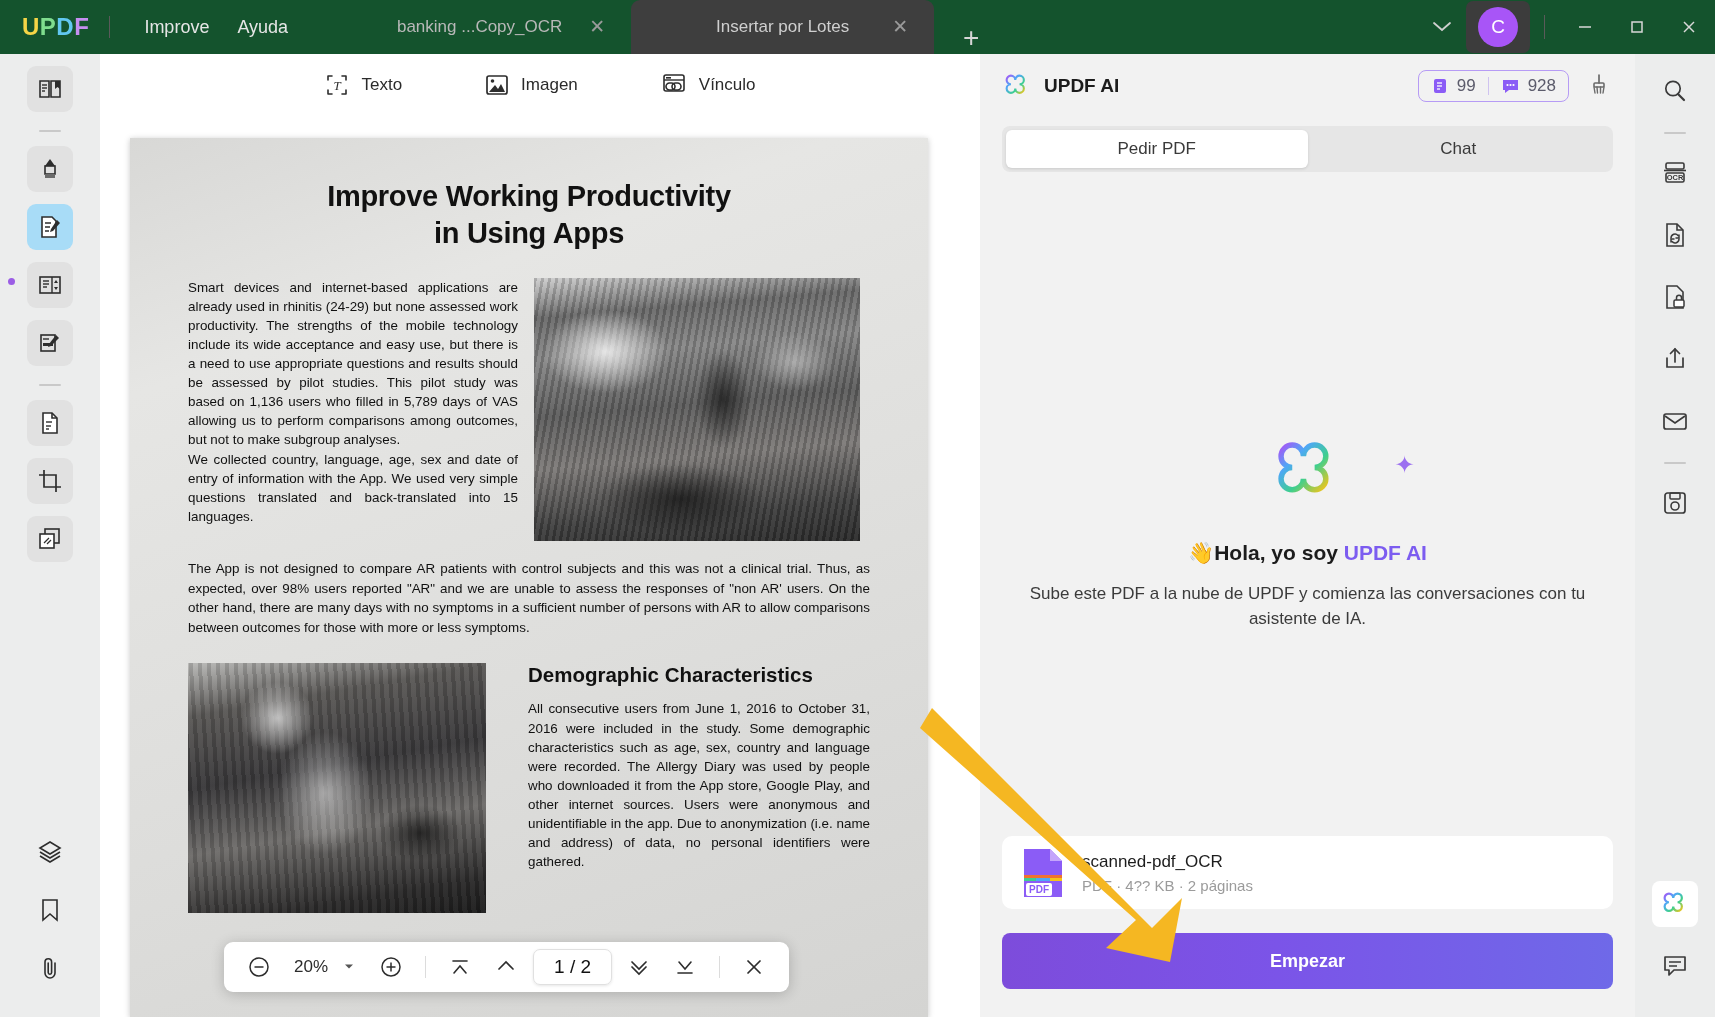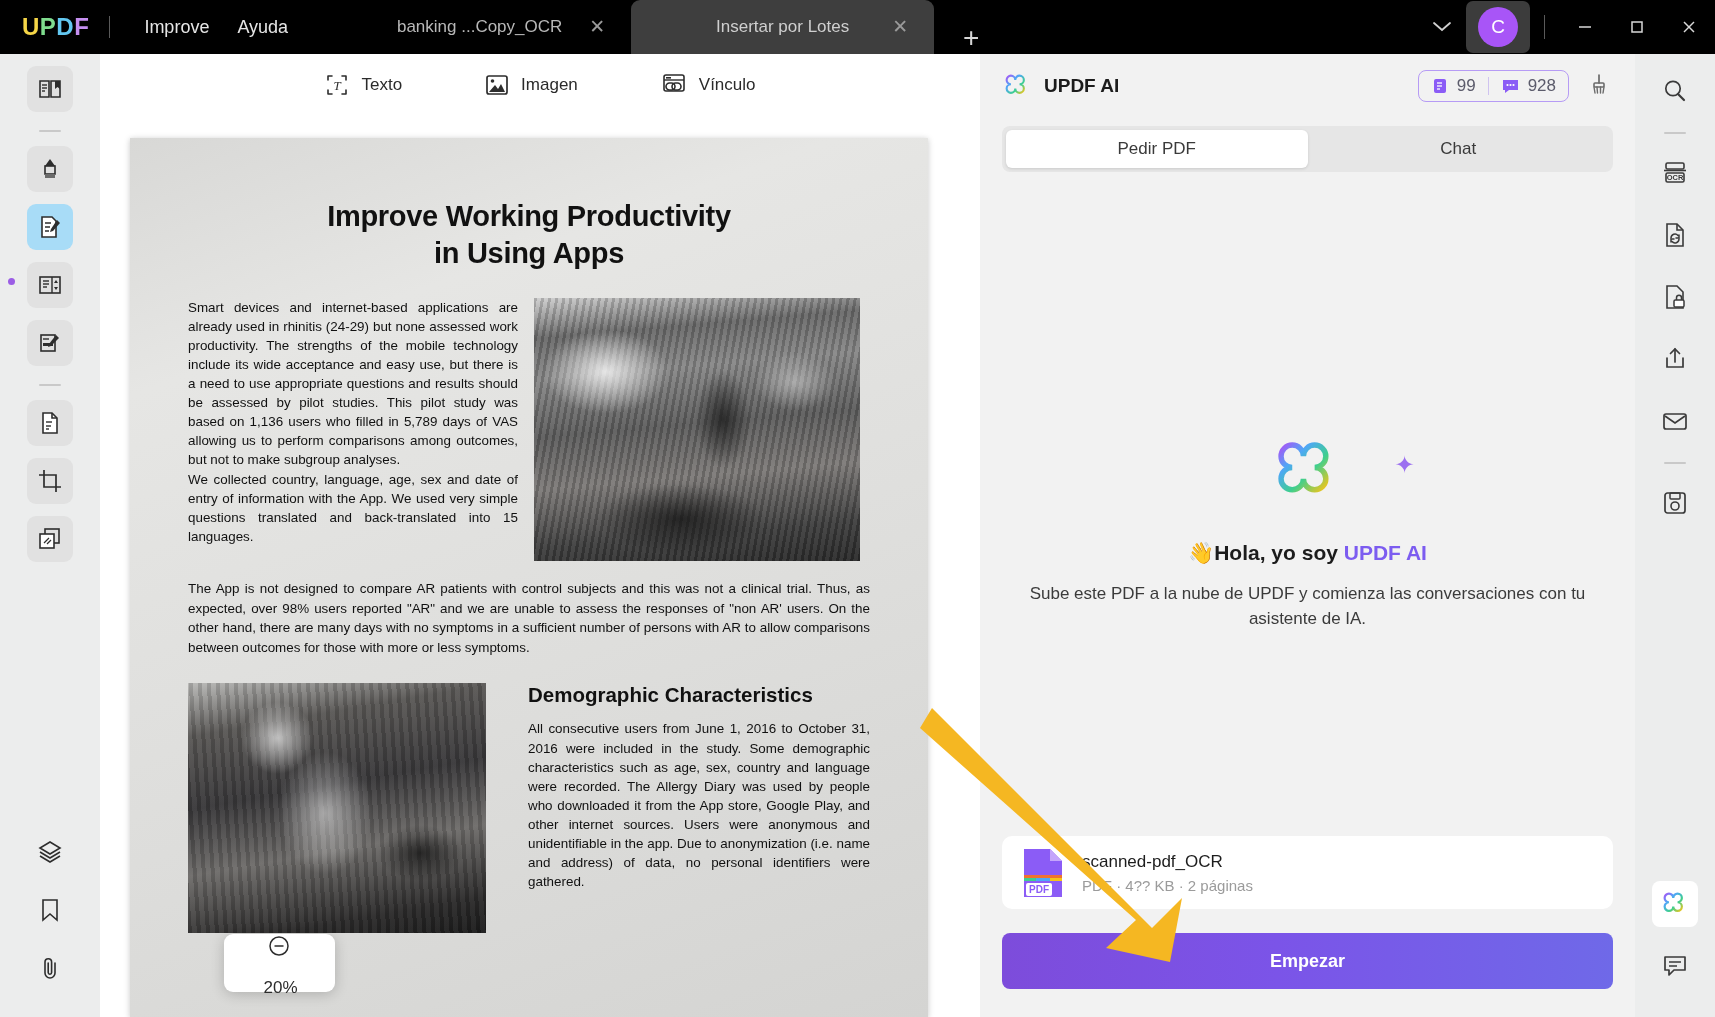--- a/index.html
+++ b/index.html
@@ -7,21 +7,21 @@
     width: 1715px; height: 1017px;
     overflow: hidden;
     font-family: "Liberation Sans", sans-serif;
     background: #eceded;
   }
   .app { position: relative; width: 1715px; height: 1017px; background: #323232; }
 
   
   .titlebar {
     position: absolute; left: 0; top: 0; width: 1715px; height: 54px;
-    background: #000000; display: flex; align-items: center;
+    background: #14532d; display: flex; align-items: center;
   }
   .logo { margin-left: 22px; font-size: 24px; font-weight: bold; letter-spacing: .5px; }
   .logo .u { color: #f5d547; } .logo .p { color: #7fdc8e; }
   .logo .d { color: #62c7f0; } .logo .f { color: #c58ff0; }
   .vdiv { width: 1px; height: 22px; background: #5a5a5a; margin: 0 20px; }
   .menu-item {
     color: #e6e6e6; font-size: 18px; padding: 6px 14px; border-radius: 5px; cursor: pointer;
   }
   .tabs { display: flex; align-items: flex-end; height: 54px; margin-left: 26px; }
   .tab {
@@ -87,21 +87,21 @@
     background: #fff;
   }
   .dt-item { display: flex; align-items: center; gap: 11px; cursor: pointer; padding: 6px 10px; border-radius:6px;}
   .dt-label { font-size: 17px; color: #2b2b2b; }
 
   .page-scroll { position: relative; height: 901px; background: #fff; }
   .page {
     position: absolute; left: 30px; top: 22px; width: 798px; height: 880px;
     background: linear-gradient(160deg,#d8d8d6 0%, #e6e6e4 22%, #dededc 58%, #d4d4d2 100%);
     box-shadow: 0 1px 6px rgba(0,0,0,.22);
-    padding: 60px 58px 0 58px; overflow: hidden;
+    padding: 40px 58px 0 58px; overflow: hidden;
     font-family: "Liberation Sans", sans-serif; color: #111;
   }
   .doc-h1 { text-align: center; font-size: 29px; font-weight: bold; line-height: 1.28; margin-bottom: 26px; letter-spacing:-.3px;}
   .doc-cols { display: flex; gap: 16px; }
   .doc-p {
     font-size: 13.4px; line-height: 1.42; text-align: justify; color: #111;
   }
   .col-left { width: 330px; }
   .photo1 {
     width: 326px; height: 263px; flex-shrink: 0;
@@ -130,23 +130,23 @@
     background:
       radial-gradient(ellipse 70px 90px at 46% 52%, rgba(240,240,240,.55), transparent 68%),
       radial-gradient(ellipse 50px 50px at 30% 22%, rgba(230,230,230,.75), transparent 72%),
       radial-gradient(ellipse 60px 40px at 78% 68%, rgba(15,15,15,.7), transparent 70%),
       repeating-linear-gradient(86deg, rgba(0,0,0,.13) 0 4px, rgba(255,255,255,.04) 4px 9px);
   }
   .doc-h2 { font-size: 20.5px; font-weight: bold; margin-bottom: 12px; }
 
   
   .zoombar {
-    position: absolute; left: 124px; bottom: 25px; height: 58px;
+    position: absolute; left: 124px; bottom: 25px; height: 50px;
     background: #fff; border-radius: 9px; box-shadow: 0 2px 14px rgba(0,0,0,.20);
-    display: flex; align-items: center; padding: 0 16px; gap: 20px; flex-direction: column;
+    display: flex; align-items: center; padding: 0 16px; gap: 8px;
   }
   .zb-btn {
     width: 38px; height: 38px; display: flex; align-items: center; justify-content: center;
     cursor: pointer; border-radius: 6px; color:#2d2d2d;
   }
   .zb-pct { font-size: 17px; color: #2c2c2c; padding: 0 6px 0 8px; min-width: 48px; text-align:center;}
   .zb-caret { font-size: 9px; color: #555; cursor: pointer; padding: 0 10px 0 2px; }
   .zb-sep { width: 1px; height: 22px; background: #dcdcdc; margin: 0 7px; }
   .zb-page {
     border: 1px solid #e0e0e0; border-radius: 7px; padding: 6px 20px;

